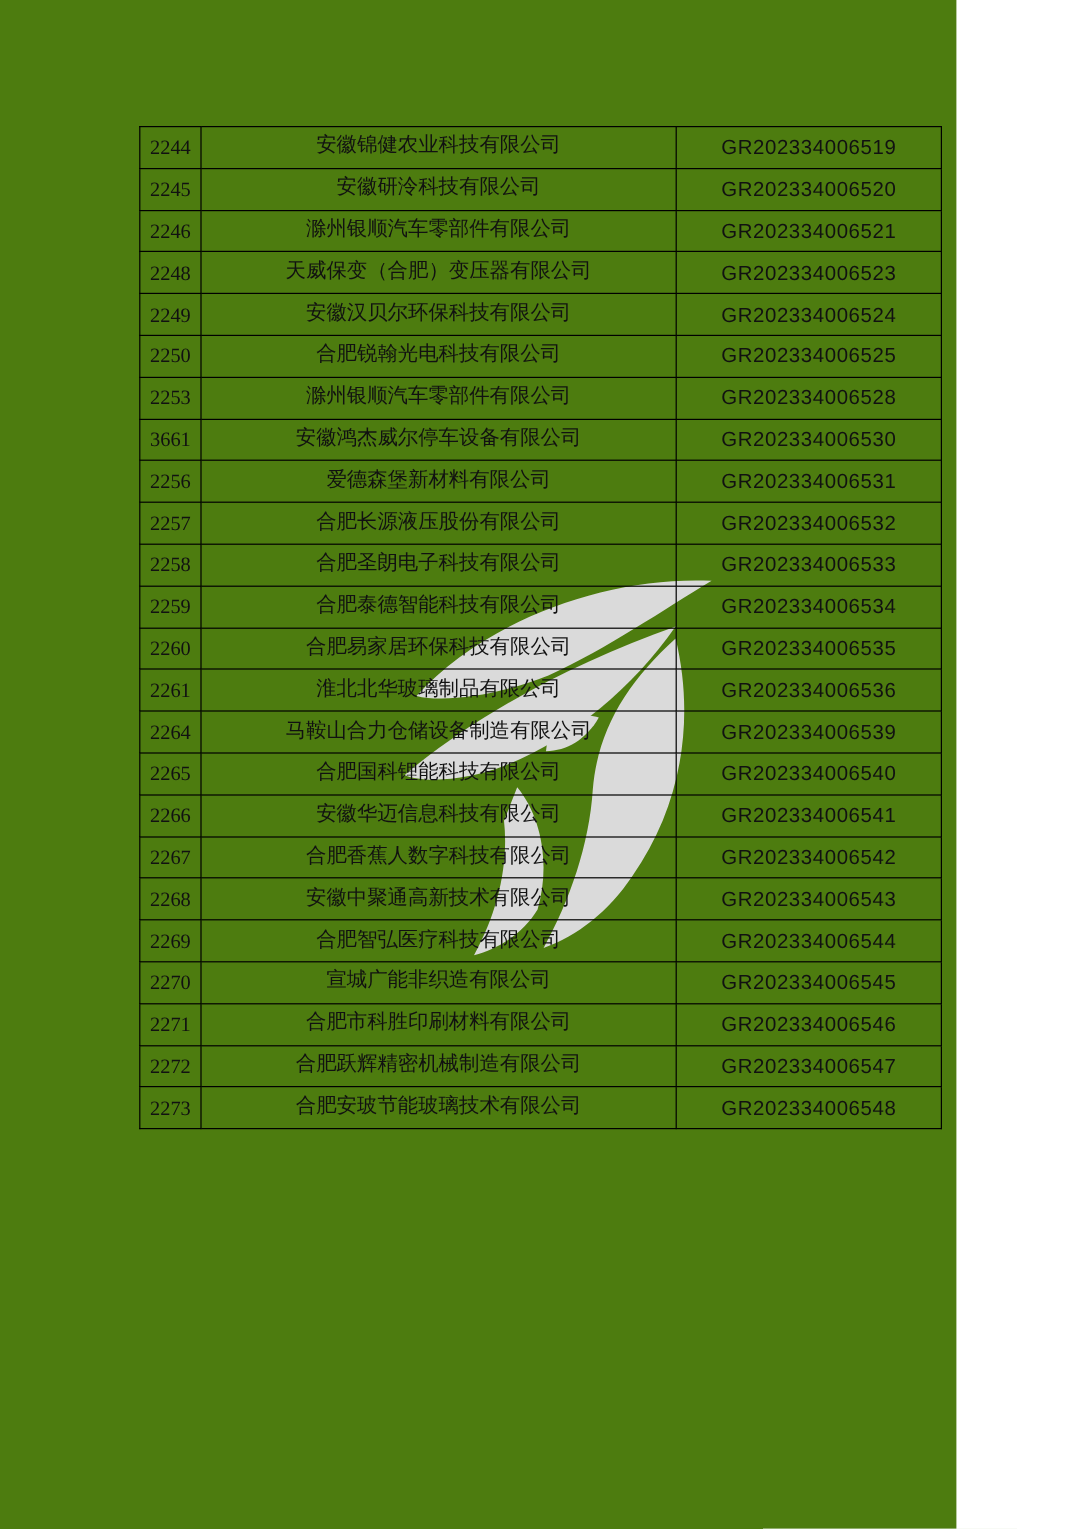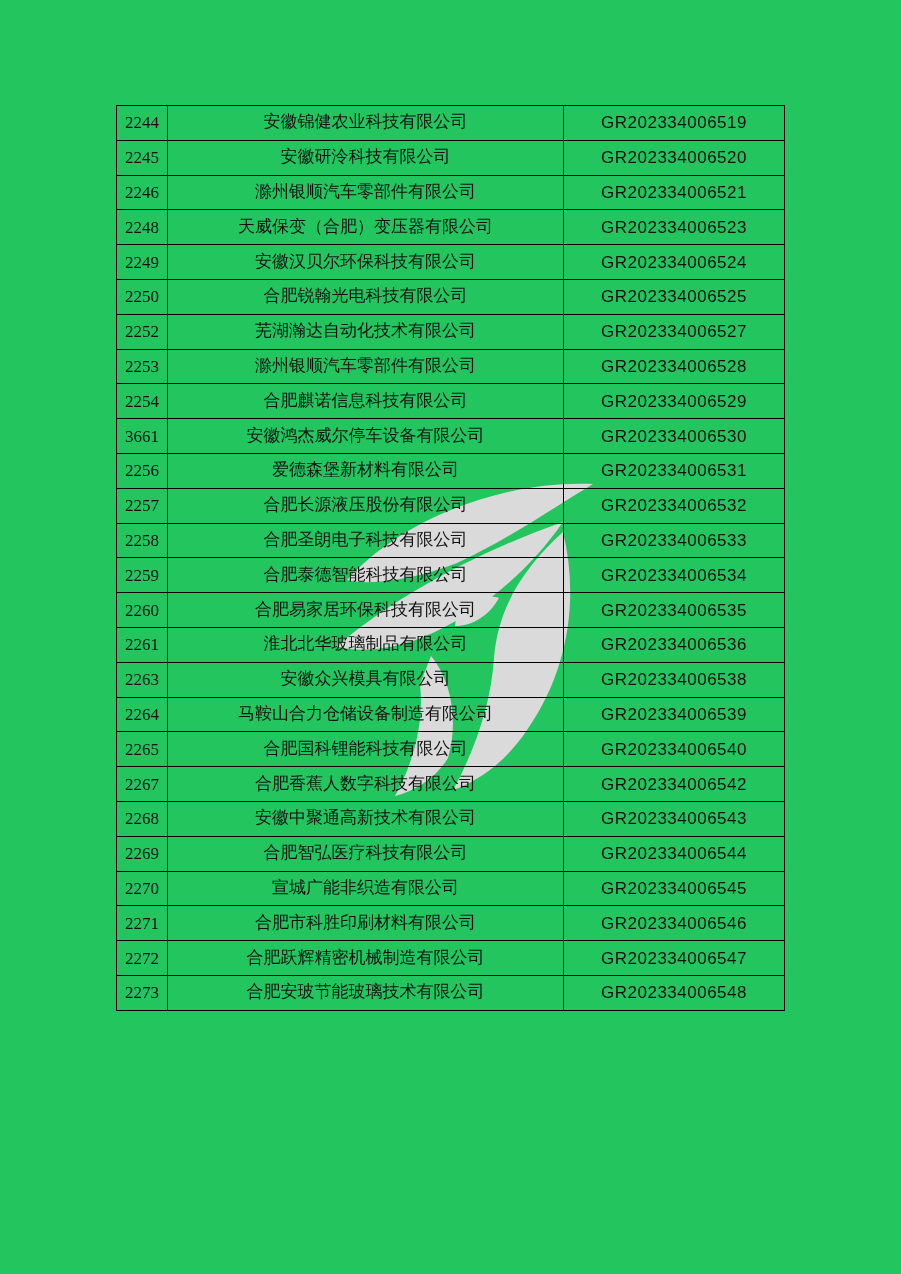--- a/index.html
+++ b/index.html
@@ -3,23 +3,23 @@
 <meta charset="utf-8">
 <style>
   html, body {
     margin: 0;
     padding: 0;
     background: #ffffff;
     font-family: "Liberation Serif", "DejaVu Serif", serif;
   }
   .page {
     position: relative;
-    width: 901px;
+    width: 797px;
     height: 1274px;
-    background: #22c55e;
+    background: #4d7c0f;
     overflow: hidden;
   }
   .watermark {
     position: absolute;
     left: 335px;
     top: 478px;
     width: 270px;
     height: 330px;
     z-index: 0;
     pointer-events: none;
@@ -102,35 +102,25 @@
           <td class="col-no">2249</td>
           <td class="col-name">安徽汉贝尔环保科技有限公司</td>
           <td class="col-code">GR202334006524</td>
         </tr>
         <tr>
           <td class="col-no">2250</td>
           <td class="col-name">合肥锐翰光电科技有限公司</td>
           <td class="col-code">GR202334006525</td>
         </tr>
         <tr>
-          <td class="col-no">2252</td>
-          <td class="col-name">芜湖瀚达自动化技术有限公司</td>
-          <td class="col-code">GR202334006527</td>
-        </tr>
-        <tr>
           <td class="col-no">2253</td>
           <td class="col-name">滁州银顺汽车零部件有限公司</td>
           <td class="col-code">GR202334006528</td>
         </tr>
         <tr>
-          <td class="col-no">2254</td>
-          <td class="col-name">合肥麒诺信息科技有限公司</td>
-          <td class="col-code">GR202334006529</td>
-        </tr>
-        <tr>
           <td class="col-no">3661</td>
           <td class="col-name">安徽鸿杰威尔停车设备有限公司</td>
           <td class="col-code">GR202334006530</td>
         </tr>
         <tr>
           <td class="col-no">2256</td>
           <td class="col-name">爱德森堡新材料有限公司</td>
           <td class="col-code">GR202334006531</td>
         </tr>
         <tr>
@@ -152,35 +142,35 @@
           <td class="col-no">2260</td>
           <td class="col-name">合肥易家居环保科技有限公司</td>
           <td class="col-code">GR202334006535</td>
         </tr>
         <tr>
           <td class="col-no">2261</td>
           <td class="col-name">淮北北华玻璃制品有限公司</td>
           <td class="col-code">GR202334006536</td>
         </tr>
         <tr>
-          <td class="col-no">2263</td>
-          <td class="col-name">安徽众兴模具有限公司</td>
-          <td class="col-code">GR202334006538</td>
-        </tr>
-        <tr>
           <td class="col-no">2264</td>
           <td class="col-name">马鞍山合力仓储设备制造有限公司</td>
           <td class="col-code">GR202334006539</td>
         </tr>
         <tr>
           <td class="col-no">2265</td>
           <td class="col-name">合肥国科锂能科技有限公司</td>
           <td class="col-code">GR202334006540</td>
         </tr>
         <tr>
+          <td class="col-no">2266</td>
+          <td class="col-name">安徽华迈信息科技有限公司</td>
+          <td class="col-code">GR202334006541</td>
+        </tr>
+        <tr>
           <td class="col-no">2267</td>
           <td class="col-name">合肥香蕉人数字科技有限公司</td>
           <td class="col-code">GR202334006542</td>
         </tr>
         <tr>
           <td class="col-no">2268</td>
           <td class="col-name">安徽中聚通高新技术有限公司</td>
           <td class="col-code">GR202334006543</td>
         </tr>
         <tr>

